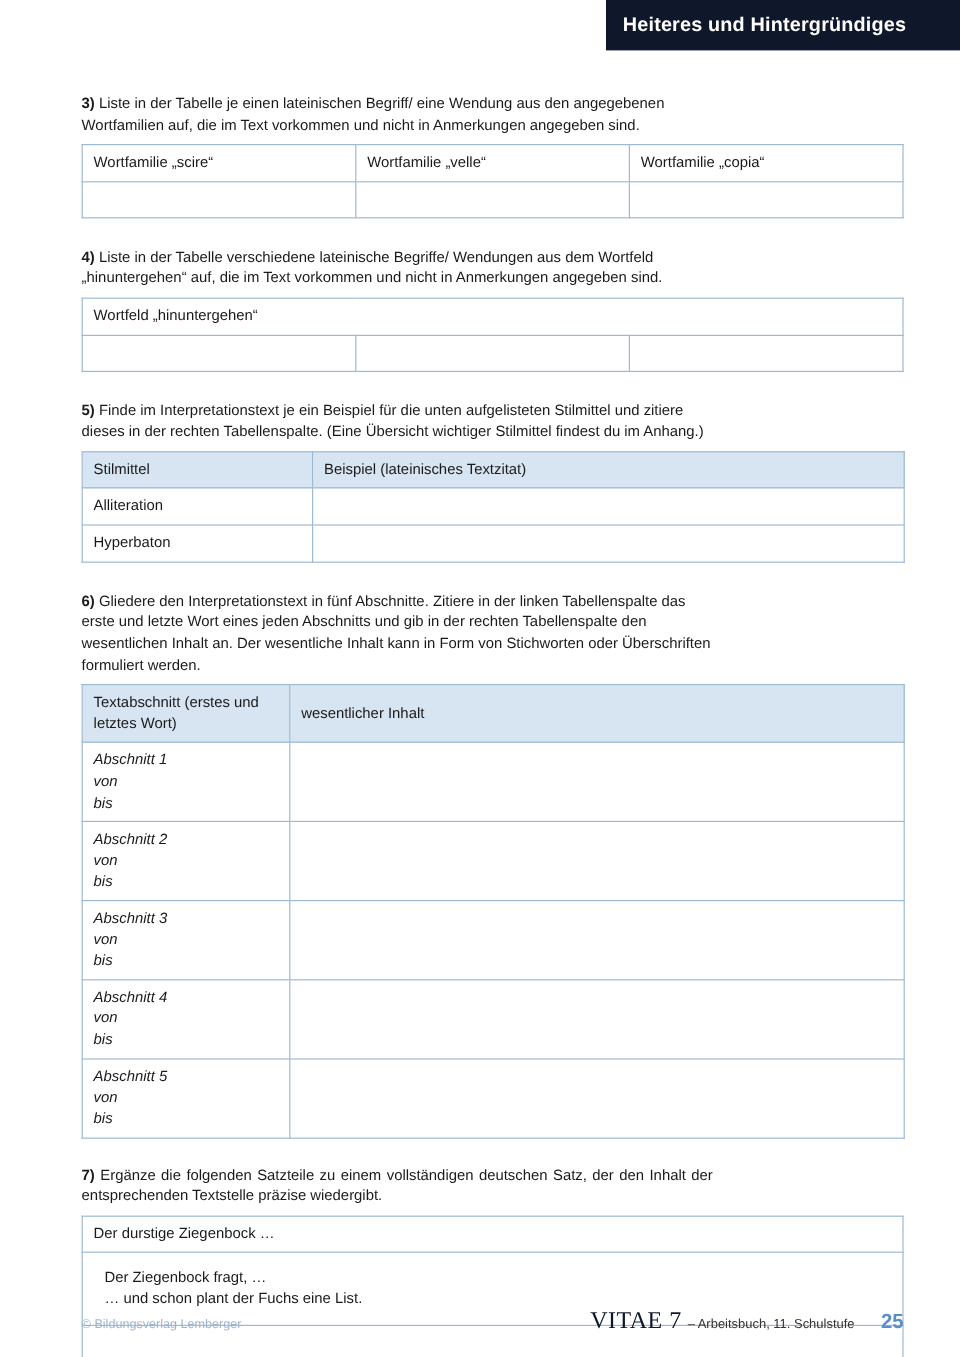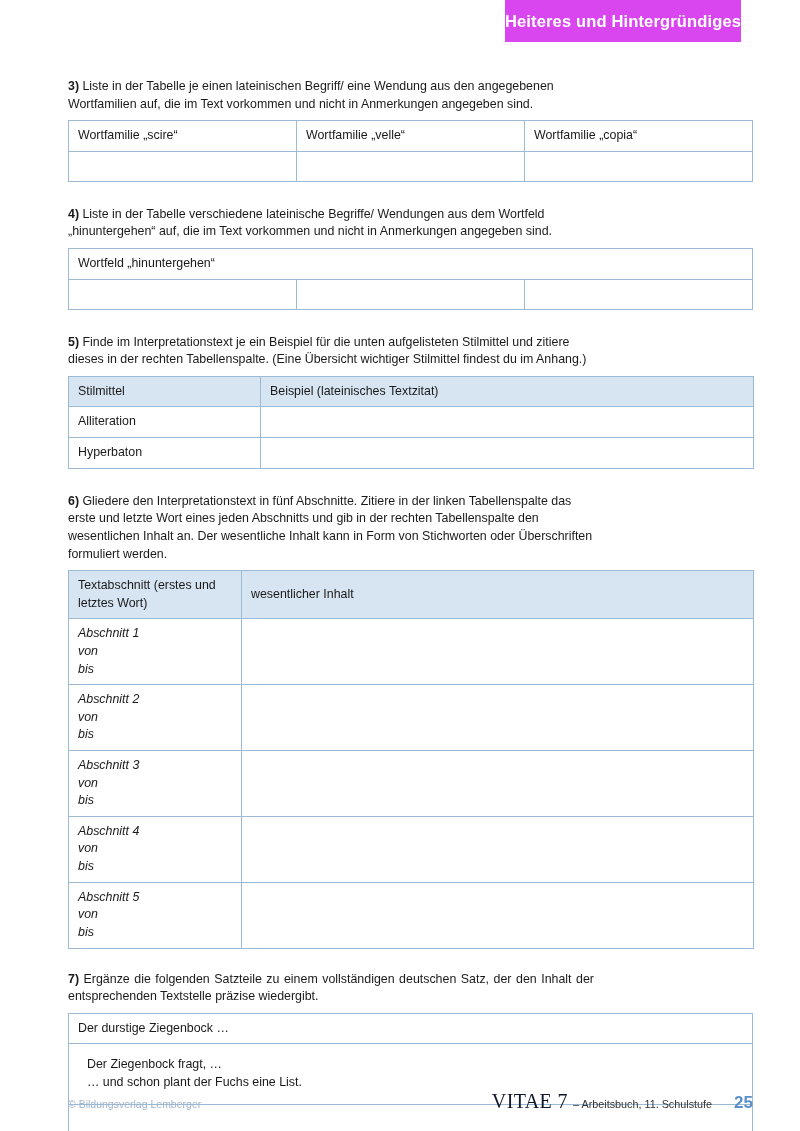--- a/index.html
+++ b/index.html
@@ -14,26 +14,25 @@
     color: #1a1a1a;
     position: relative;
     overflow: hidden;
   }
 
   
   .header-banner {
     position: absolute;
     top: 0;
     left: 505px;
-    width: 236px;
+    width: 295px;
     height: 42px;
-    background: #d946ef;
+    background: #0f172a;
     display: flex;
     align-items: center;
-    justify-content: center;
     box-sizing: border-box;
     padding: 0 14px;
   }
   .header-banner-title {
     color: #ffffff;
     font-size: 16.5px;
     font-weight: bold;
     letter-spacing: 0.15px;
     white-space: nowrap;
   }

